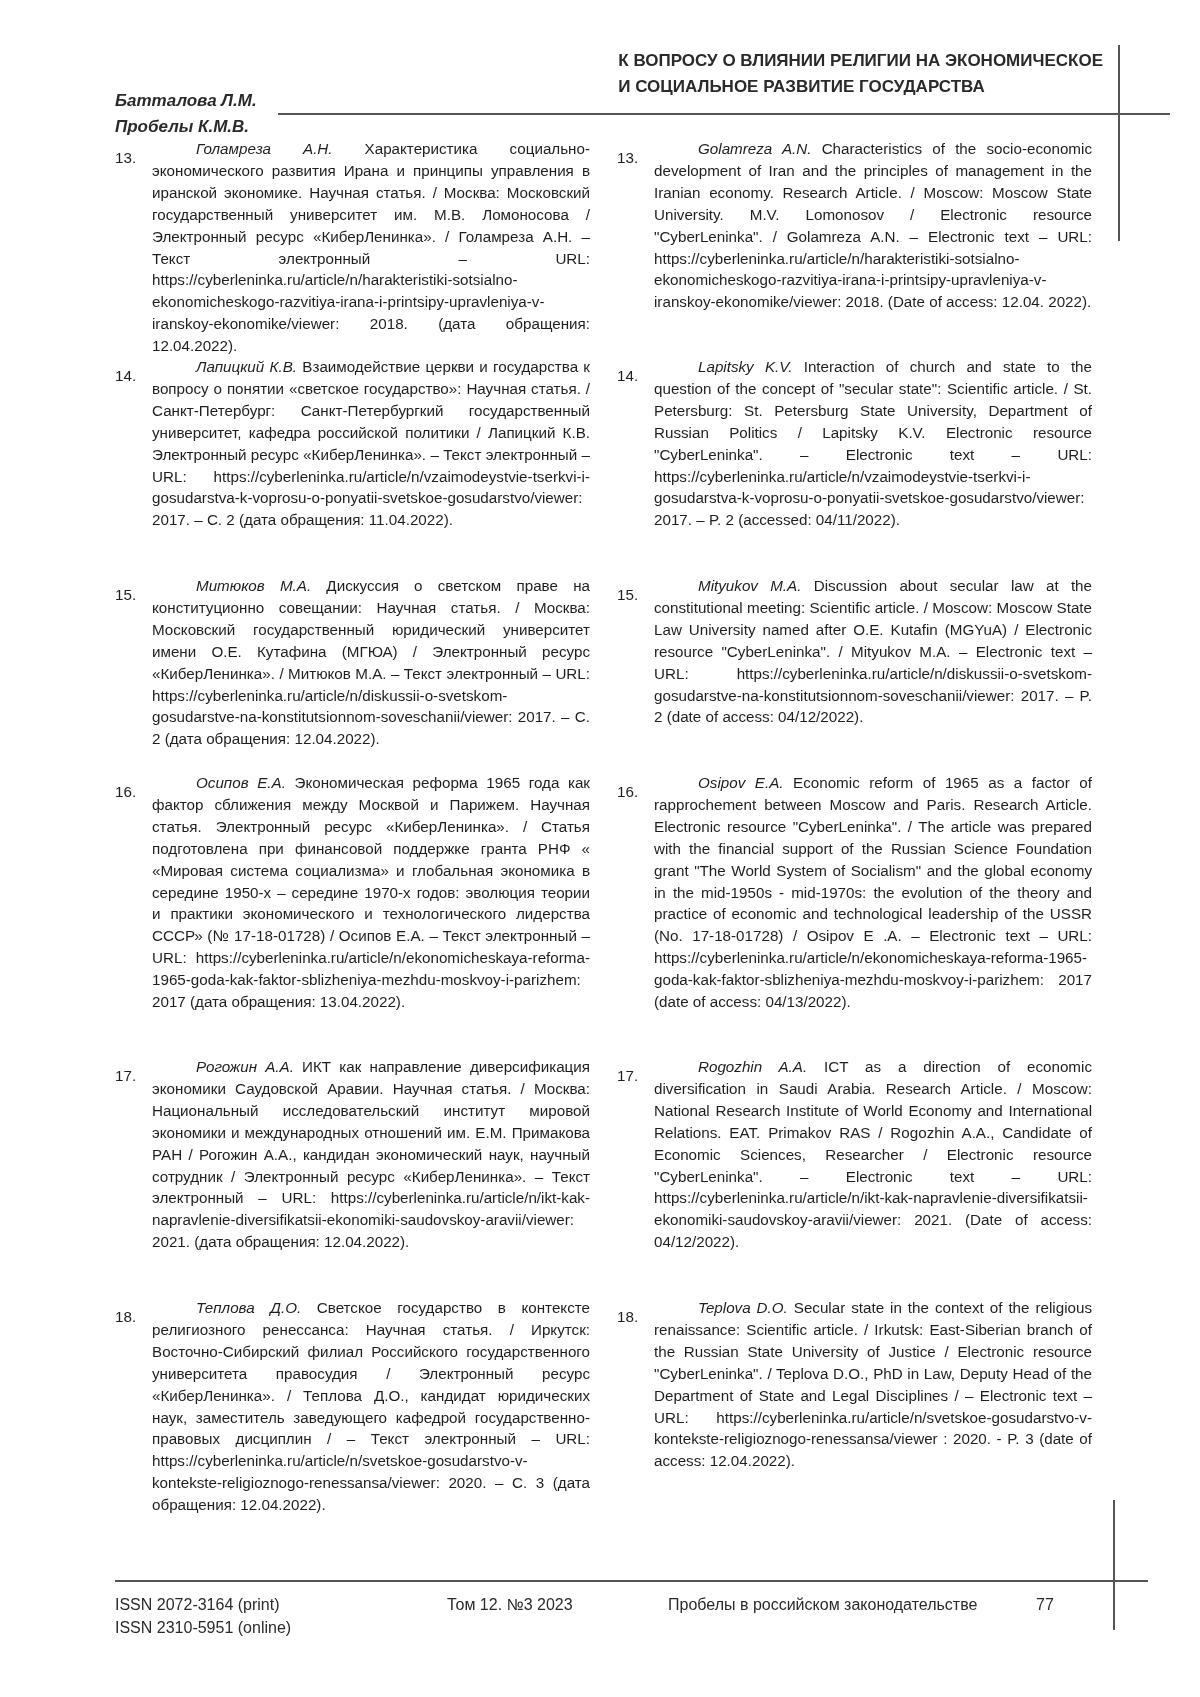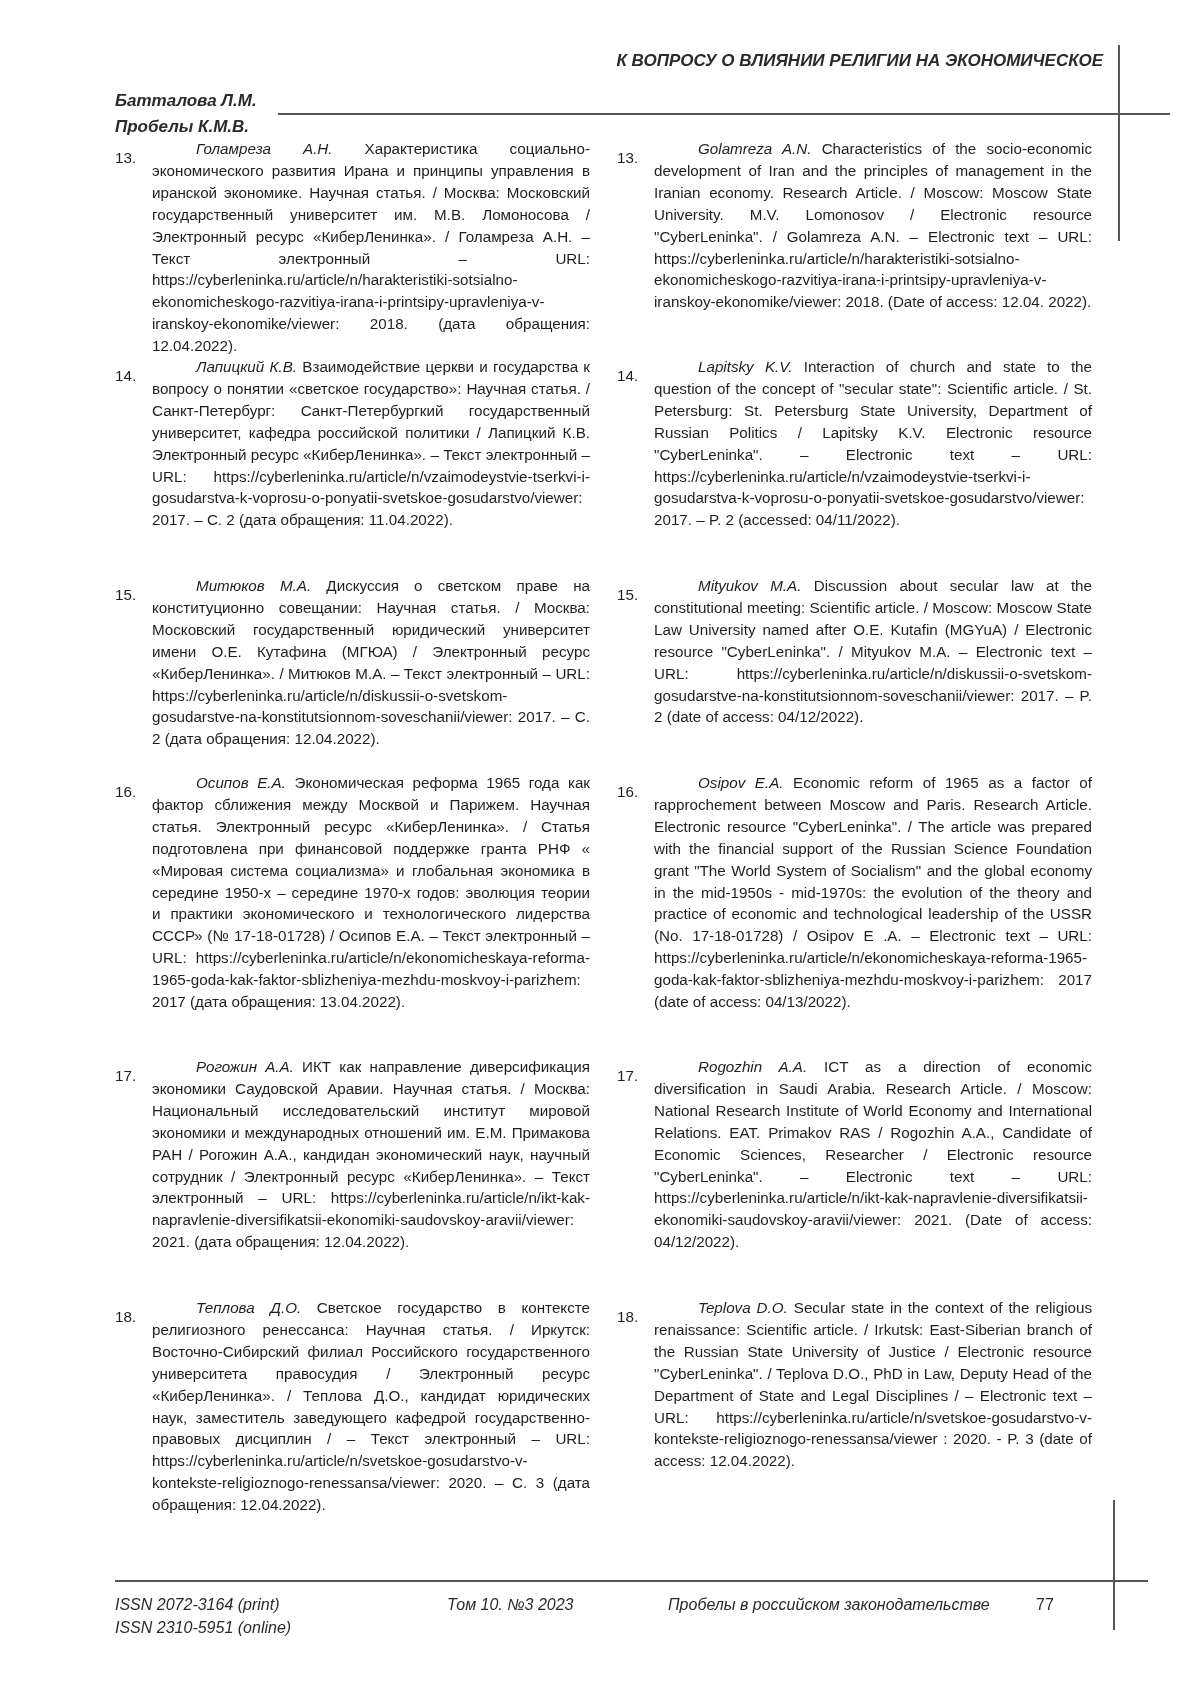--- a/index.html
+++ b/index.html
@@ -1,39 +1,40 @@
 <!DOCTYPE html>
 <html><head>
 <meta charset="utf-8">
 <style>
   html, body { margin: 0; padding: 0; background: #ffffff; }
   body { width: 1200px; height: 1697px; position: relative; overflow: hidden;
          font-family: "Liberation Sans", "DejaVu Sans", sans-serif; color: #1f1f1f; }
   .hdr-left { position: absolute; left: 115px; top: 48px; font-style: italic; font-weight: bold;
               font-size: 17px; line-height: 26px; color: #2a2a2a; margin-top: 40px; }
-  .hdr-right { position: absolute; right: 97px; top: 48px; font-style: italic; font-weight: bold;
+  .hdr-right { position: absolute; right: 97px; top: 48px; font-weight: bold;
                font-size: 17px; line-height: 26px; text-align: left; color: #2a2a2a; }
   .line { position: absolute; background: #555; }
   .col { position: absolute; top: 138px; font-size: 15.2px; line-height: 21.9px; }
   .col.left { left: 115px; width: 475px; }
   .col.right { left: 617px; width: 475px; }
   .ref { position: relative; padding-left: 37px; text-align: justify; margin: 0; }
   .ref .num { position: absolute; left: 0; top: 0; margin-top: 9px; }
   .ref .auth { font-style: italic; margin-left: 44px; }
-  .ftr { position: absolute; top: 1593px; font-style: italic; font-size: 16px; line-height: 23px; color: #2a2a2a; }
+  .ftr { position: absolute; top: 1593px; font-size: 16px; line-height: 23px; color: #2a2a2a; }
 </style>
 </head>
 <body>
 
 <div class="hdr-left">
   <div>Батталова Л.М.</div>
   <div>Пробелы К.М.В.</div>
 </div>
 <div class="hdr-right">
   <div>К ВОПРОСУ О ВЛИЯНИИ РЕЛИГИИ НА ЭКОНОМИЧЕСКОЕ</div>
+  <div>И СОЦИАЛЬНОЕ РАЗВИТИЕ ГОСУДАРСТВА</div>
 </div>
 
 <div class="line" style="left:278px; top:113px; width:892px; height:2px;"></div>
 <div class="line" style="left:1118px; top:45px; width:2px; height:196px;"></div>
 <div class="line" style="left:115px; top:1580px; width:1033px; height:2px;"></div>
 <div class="line" style="left:1113px; top:1500px; width:2px; height:130px;"></div>
 
 <div class="col left">
   <p class="ref" style="height:218px;">
     <span class="num">13.</span><span class="auth">Голамреза А.Н.</span><span> Характеристика социально-экономического развития Ирана и принципы управления в иранской экономике. Научная статья. / Москва: Московский государственный университет им. М.В. Ломоносова / Электронный ресурс «КиберЛенинка». / Голамреза А.Н. – Текст электронный – URL: https://cyberleninka.ru/article/n/harakteristiki-sotsialno-ekonomicheskogo-razvitiya-irana-i-printsipy-upravleniya-v-iranskoy-ekonomike/viewer: 2018. (дата обращения: 12.04.2022).</span>
@@ -73,15 +74,15 @@
   </p>
   <p class="ref">
     <span class="num">18.</span><span class="auth">Teplova D.O.</span><span> Secular state in the context of the religious renaissance: Scientific article. / Irkutsk: East-Siberian branch of the Russian State University of Justice / Electronic resource "CyberLeninka". / Teplova D.O., PhD in Law, Deputy Head of the Department of State and Legal Disciplines / – Electronic text – URL: https://cyberleninka.ru/article/n/svetskoe-gosudarstvo-v-kontekste-religioznogo-renessansa/viewer : 2020. - P. 3 (date of access: 12.04.2022).</span>
   </p>
 </div>
 
 <div class="ftr" style="left:115px;">
   <div>ISSN 2072-3164 (print)</div>
   <div>ISSN 2310-5951 (online)</div>
 </div>
-<div class="ftr" style="left:447px;">Том 10. №3  2023</div>
+<div class="ftr" style="left:447px;">Том 12. №3  2023</div>
 <div class="ftr" style="left:668px;">Пробелы в российском законодательстве</div>
 <div class="ftr" style="left:1036px; font-style:normal;">77</div>
 
 </body></html>

